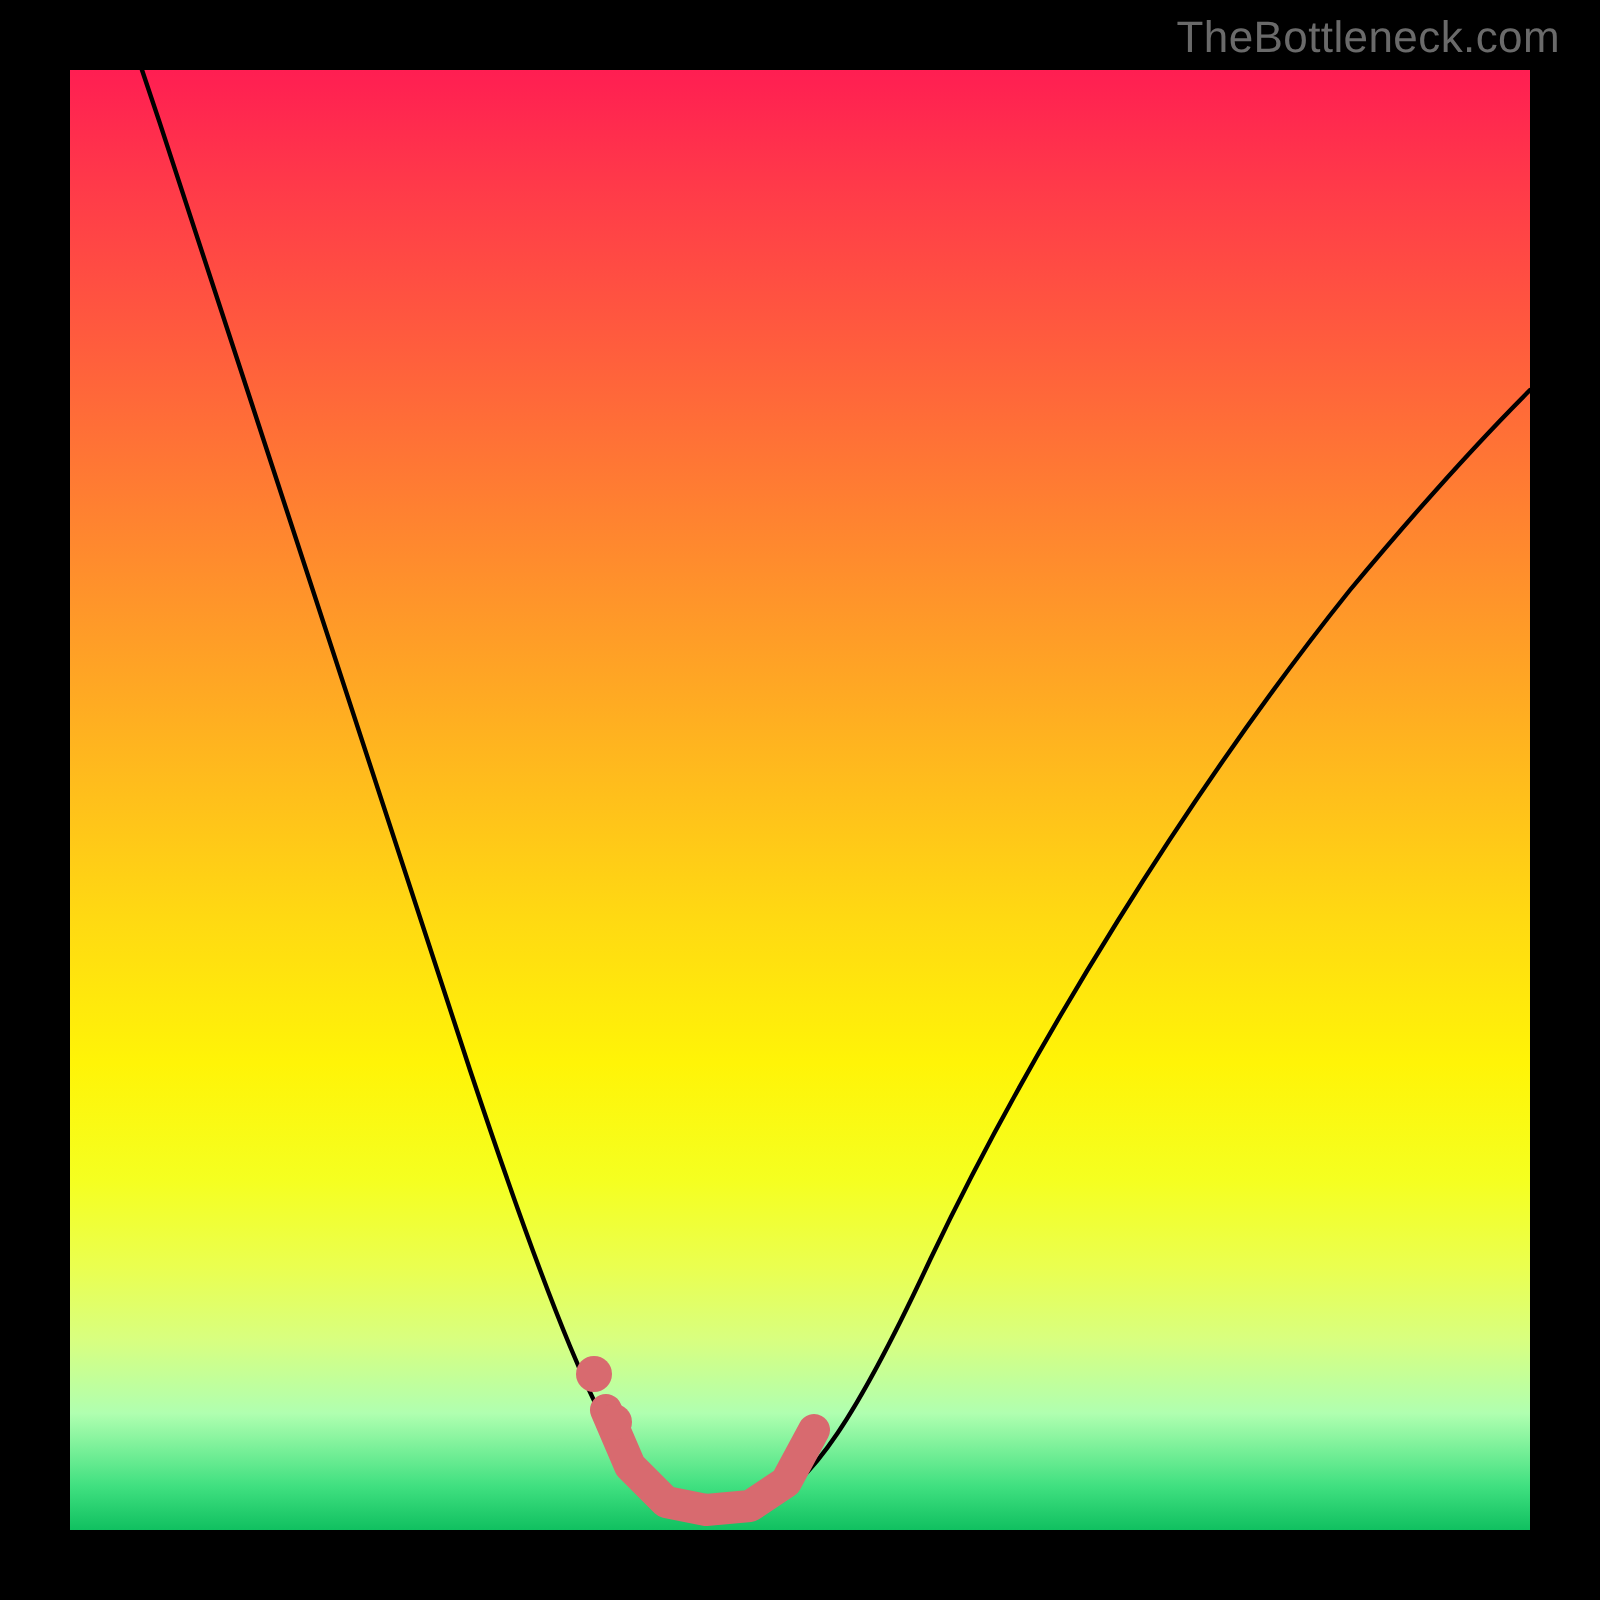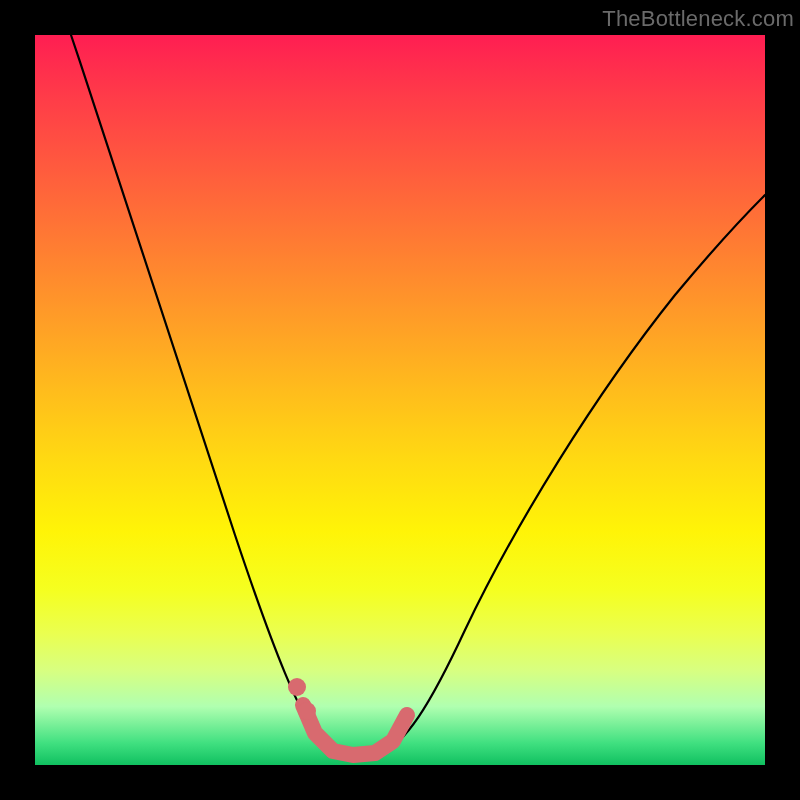--- a/index.html
+++ b/index.html
@@ -40,21 +40,21 @@
       #eaff50 82%,
       #d8ff80 87%,
       #b0ffb0 92%,
       #40e080 97%,
       #10c060 100%
     );
   }
   .watermark {
     position: absolute;
     top: 6px;
-    right: 6px;
+    right: 20px;
     color: #6a6a6a;
     font-size: 22px;
     font-weight: 500;
     letter-spacing: 0.2px;
     user-select: none;
   }
   svg.curve {
     position: absolute;
     left: 0;
     top: 0;

